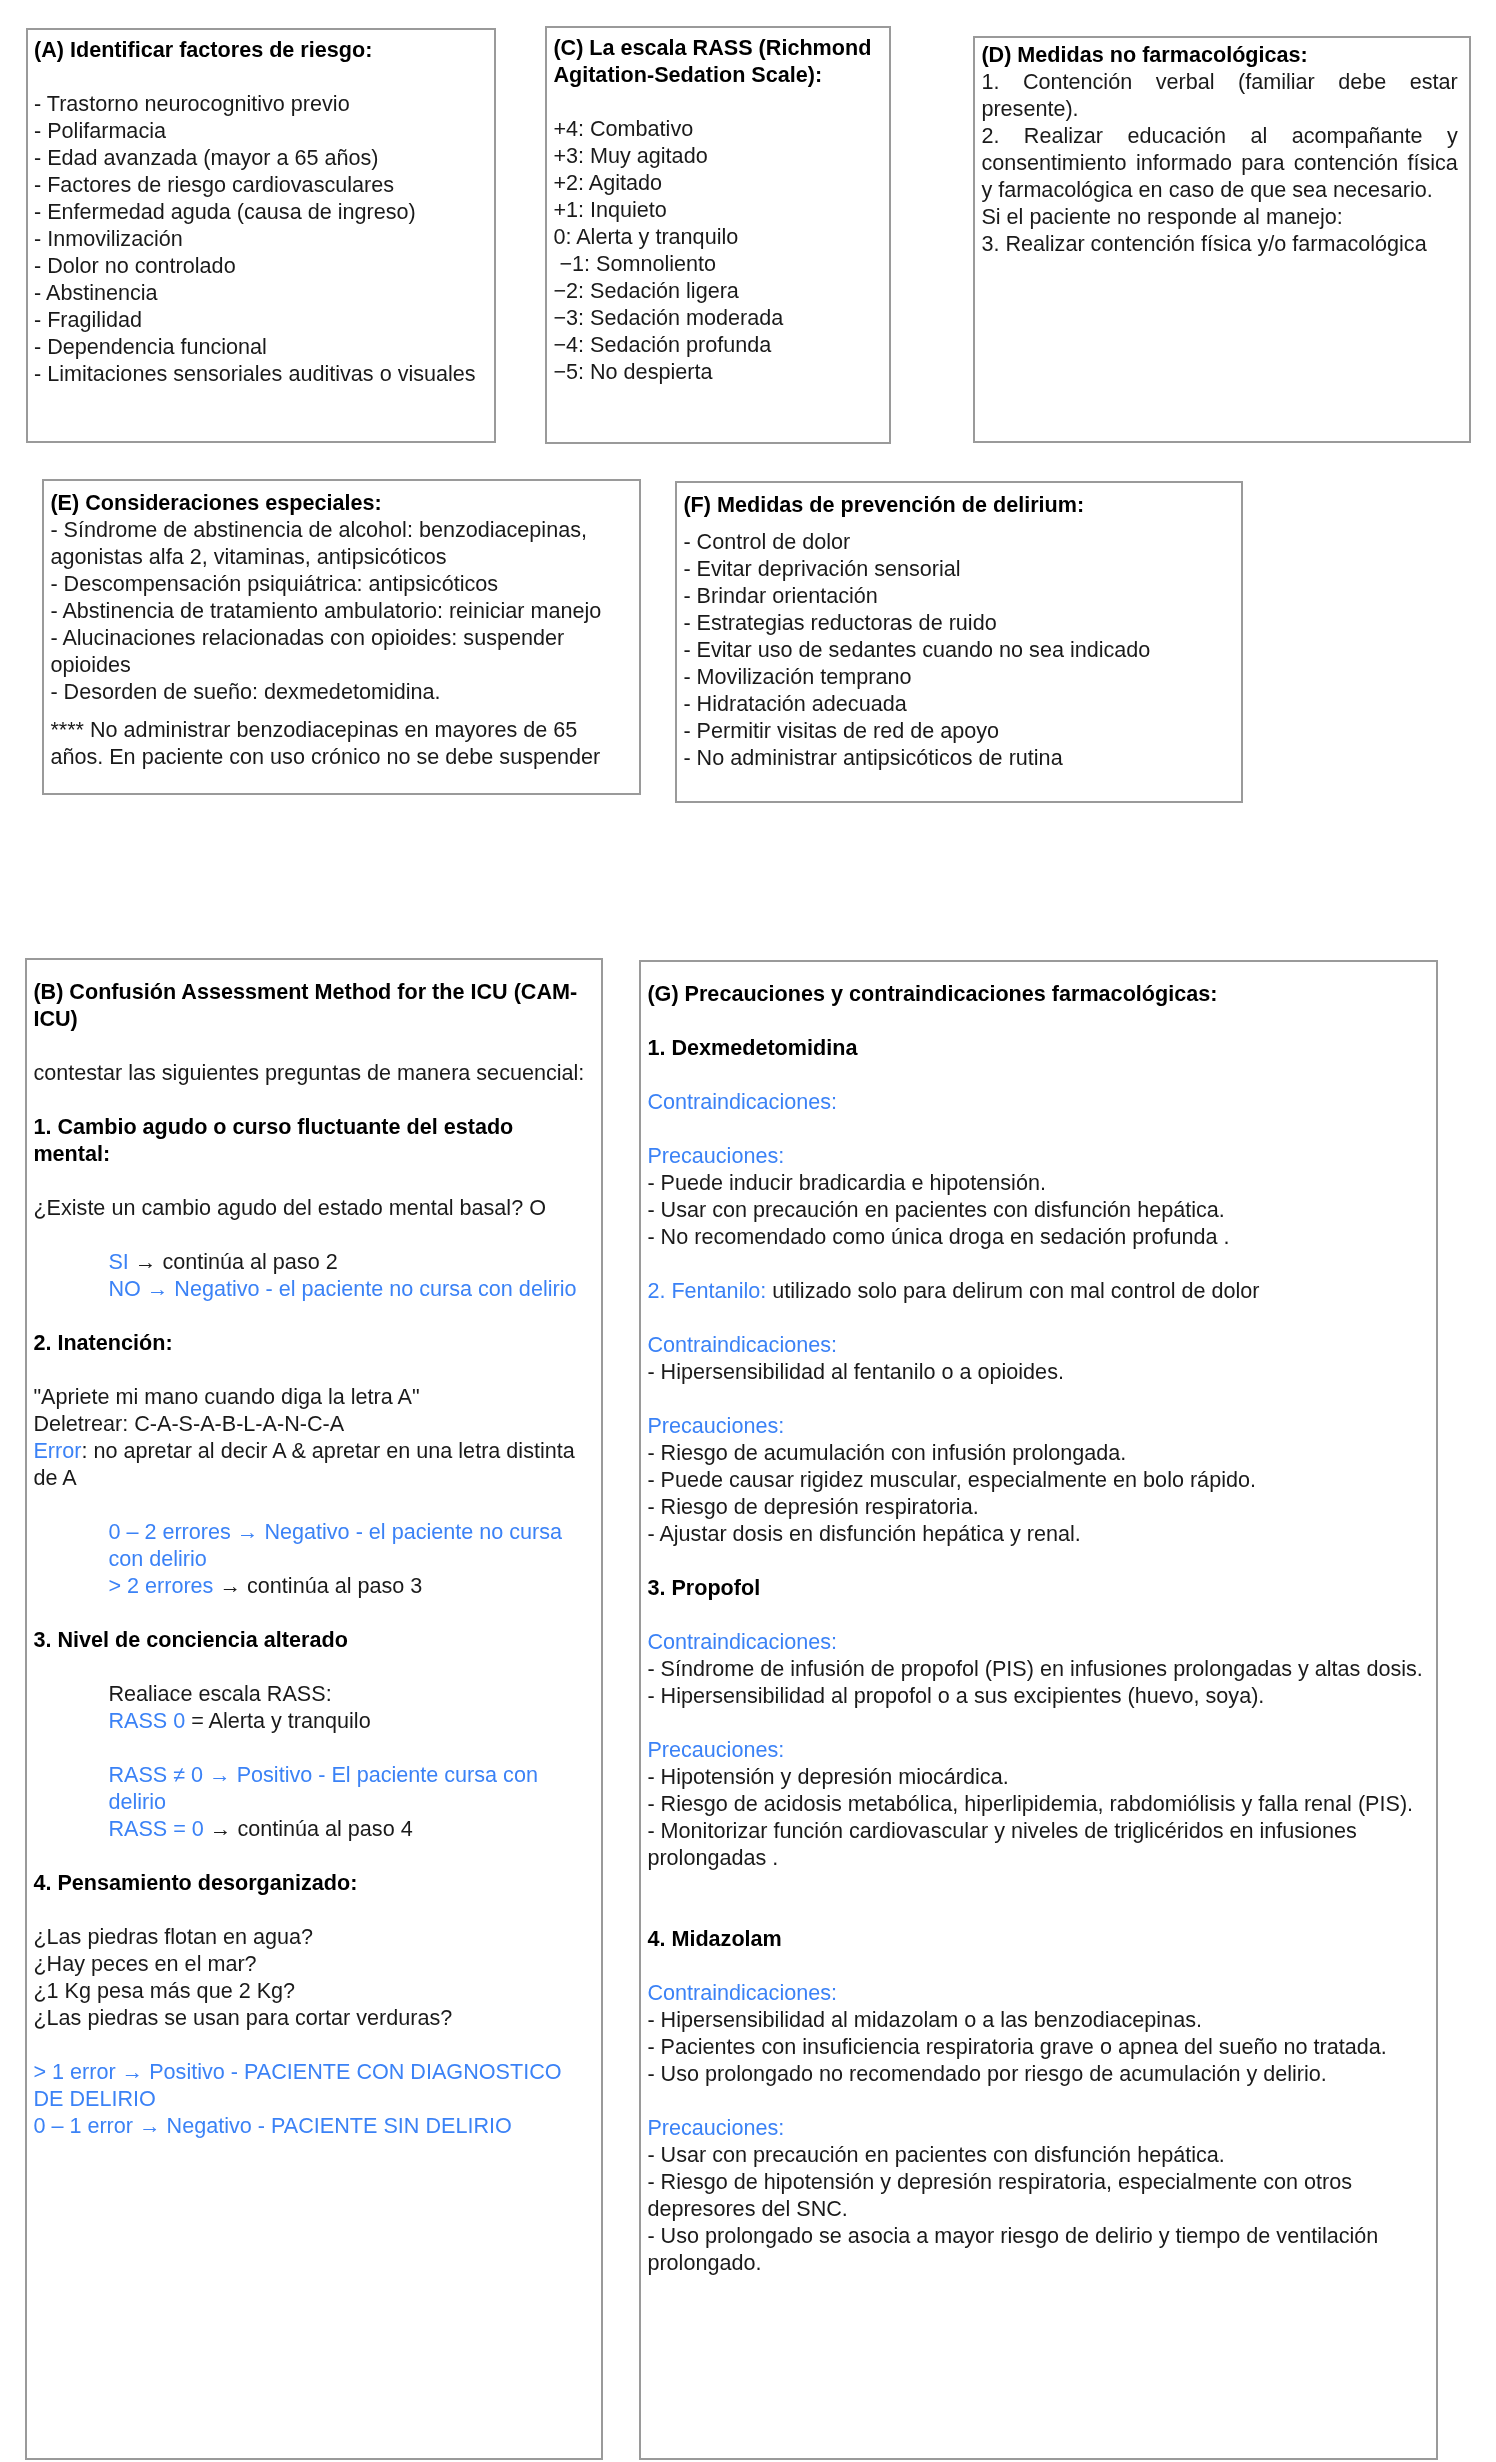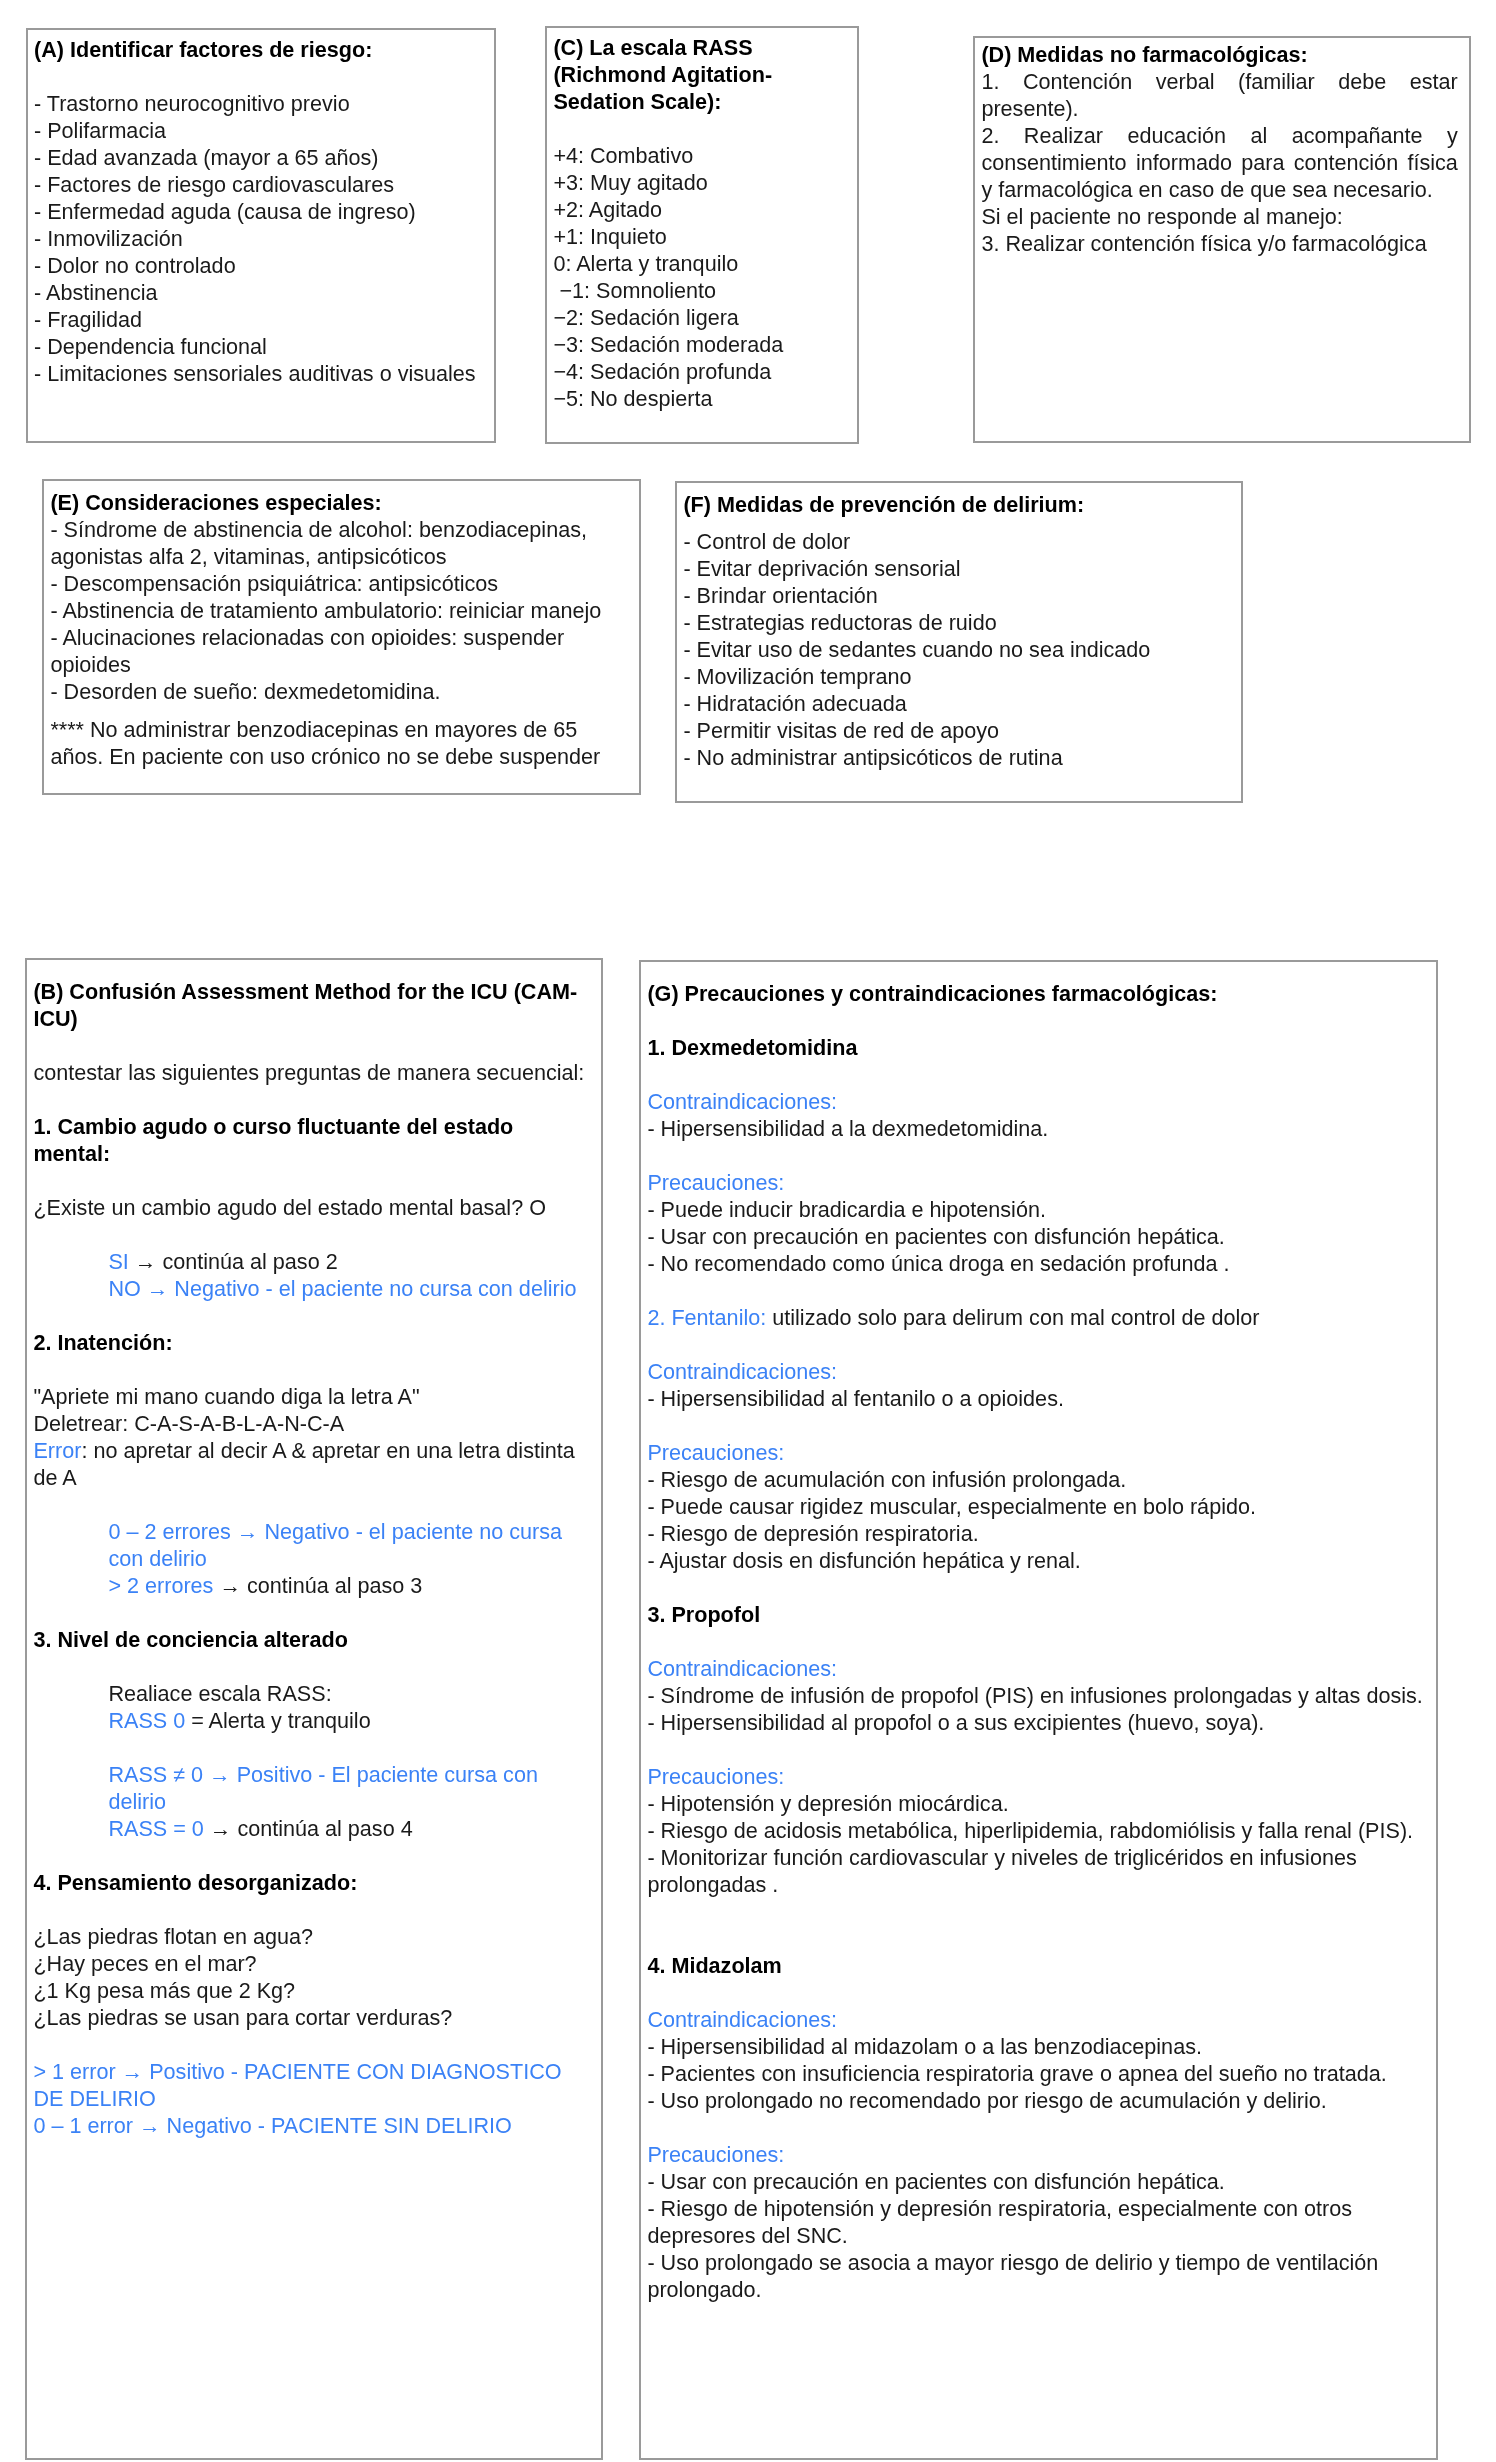--- a/index.html
+++ b/index.html
@@ -7,21 +7,21 @@
          font-family:"Liberation Sans", sans-serif; color:#1a1a1a; }
   .box { position:absolute; border:2.4px solid #9a9a9a; box-sizing:border-box; background:#fff;
          font-size:21.6px; line-height:27px; }
   .box .title { font-weight:bold; color:#000000; }
   .line { white-space:normal; }
   .gap { height:27px; }
   .b { font-weight:normal; color:#3b82f6; }
   .indent { padding-left:75px; }
   .justify { text-align:justify; }
   #box-a { left:25.6px; top:28px; width:470px; height:415px; padding:6.4px 6.4px; }
-  #box-c { left:545px; top:25.6px; width:314px; height:418px; padding:6.4px 6.4px; }
+  #box-c { left:545px; top:25.6px; width:346px; height:418px; padding:6.4px 6.4px; }
   #box-d { left:973px; top:36px; width:498px; height:407px; padding:3.2px 11.2px 0 6.4px; }
   #box-e { left:42px; top:479px; width:599px; height:316px; padding:8px 6.4px; }
   #box-f { left:675px; top:481px; width:568px; height:322px; padding:8px 6.4px; }
   #box-b { left:25px; top:958px; width:578px; height:1502px; padding:17.6px 6.4px; }
   #box-g { left:639px; top:960px; width:799px; height:1500px; padding:17.6px 6.4px; }
 </style>
 </head>
 <body>
 
 <div class="box" id="box-a">
@@ -143,21 +143,20 @@
 </div>
 
 <div class="box" id="box-g">
   <div class="title">(G) Precauciones y contraindicaciones farmacológicas:</div>
   <div class="gap"></div>
 
   <div>
     <div class="title">1. Dexmedetomidina</div>
     <div class="gap"></div>
     <div class="b">Contraindicaciones:</div>
-    <div class="line">- Hipersensibilidad a la dexmedetomidina.</div>
     <div class="gap"></div>
     <div class="b">Precauciones:</div>
     <div class="line">- Puede inducir bradicardia e hipotensión.</div>
     <div class="line">- Usar con precaución en pacientes con disfunción hepática.</div>
     <div class="line">- No recomendado como única droga en sedación profunda .</div>
     <div class="gap"></div>
   </div>
 
   <div>
     <div class="line"><span class="b">2. Fentanilo:</span><span> utilizado solo para delirum con mal control de dolor</span></div>

